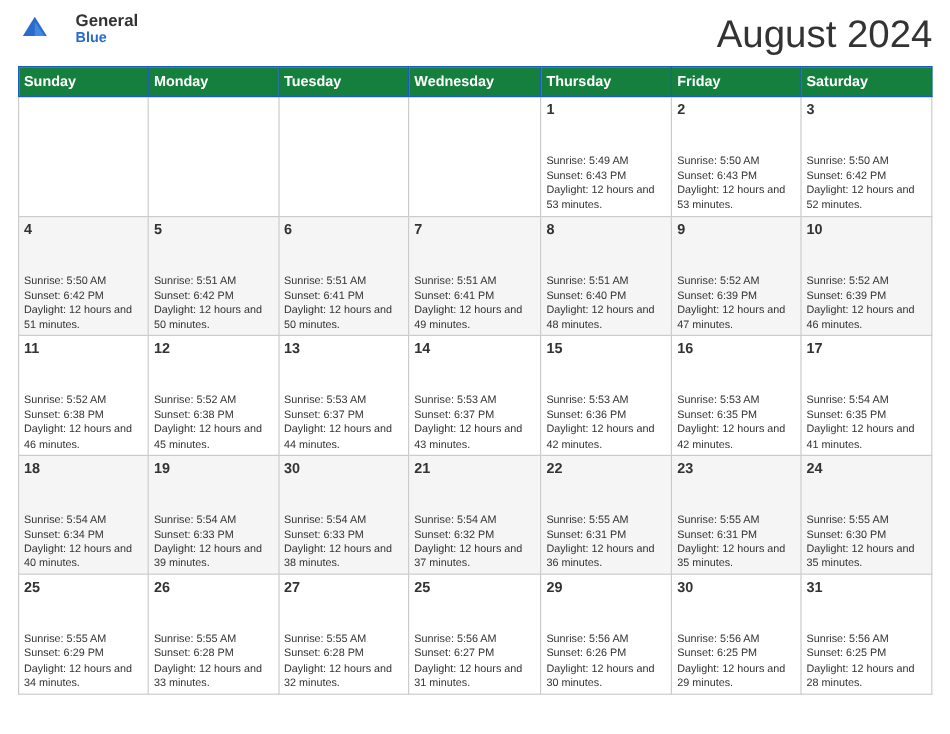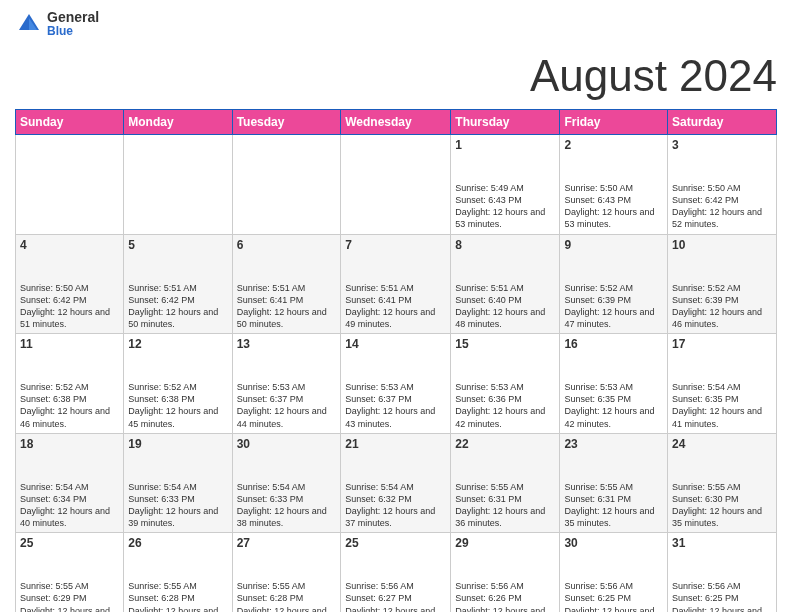--- a/index.html
+++ b/index.html
@@ -17,21 +17,21 @@
     }
     .header {
       display: flex;
       justify-content: space-between;
       align-items: flex-start;
       margin-bottom: 8px;
     }
     .logo {
       display: flex;
       align-items: center;
-      gap: 4px;
+      gap: 20px;
     }
     .logo-text {
       display: flex;
       flex-direction: column;
       line-height: 1.1;
     }
     .logo-general {
       font-size: 14px;
       font-weight: bold;
       color: #333;
@@ -42,36 +42,35 @@
       color: #2a6bcc;
     }
     .logo-icon {
       width: 28px;
       height: 28px;
     }
     .title-section {
       text-align: right;
     }
     .month-title {
-      font-size: 44px;
+      font-size: 32px;
       font-weight: normal;
       color: #333;
-      margin-top: 41px;
     }
     .location {
       font-size: 14px;
       color: #555;
     }
     .calendar-table {
       width: 100%;
       border-collapse: collapse;
       font-size: 10px;
     }
     .calendar-table thead tr {
-      background-color: #ec4899;
+      background-color: #15803d;
       color: white;
       margin-top: 36px;
     }
     .calendar-table thead th {
       padding: 5px 4px;
       text-align: left;
       font-size: 12px;
       font-weight: bold;
       border: 1px solid #1a5bbc;
     }

